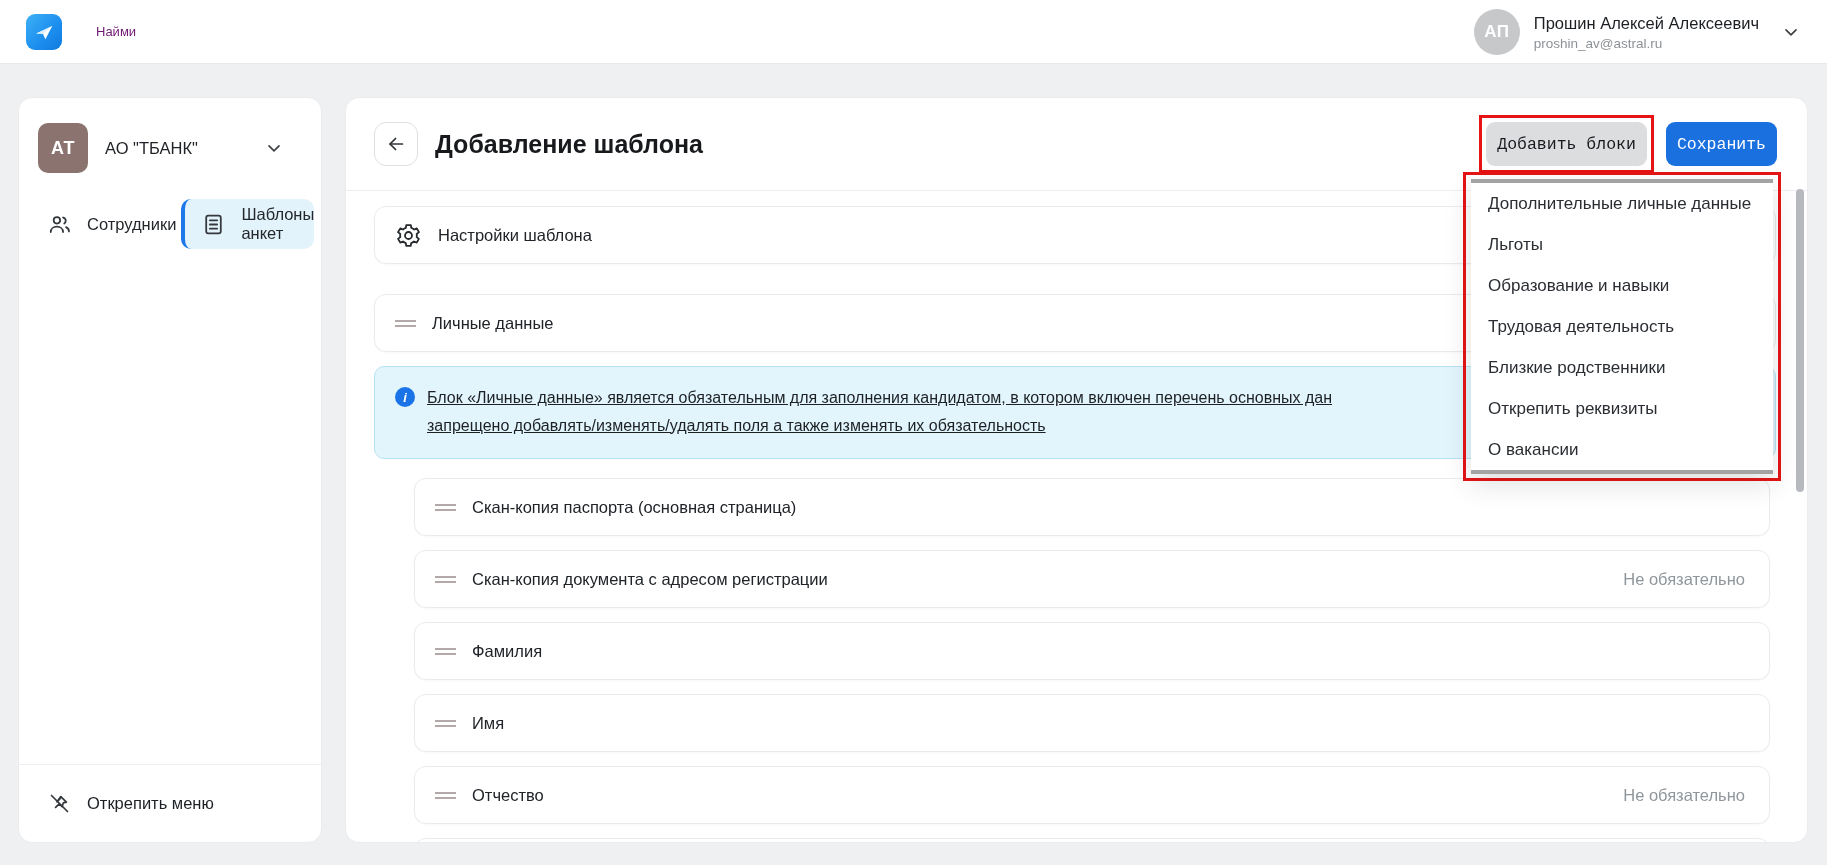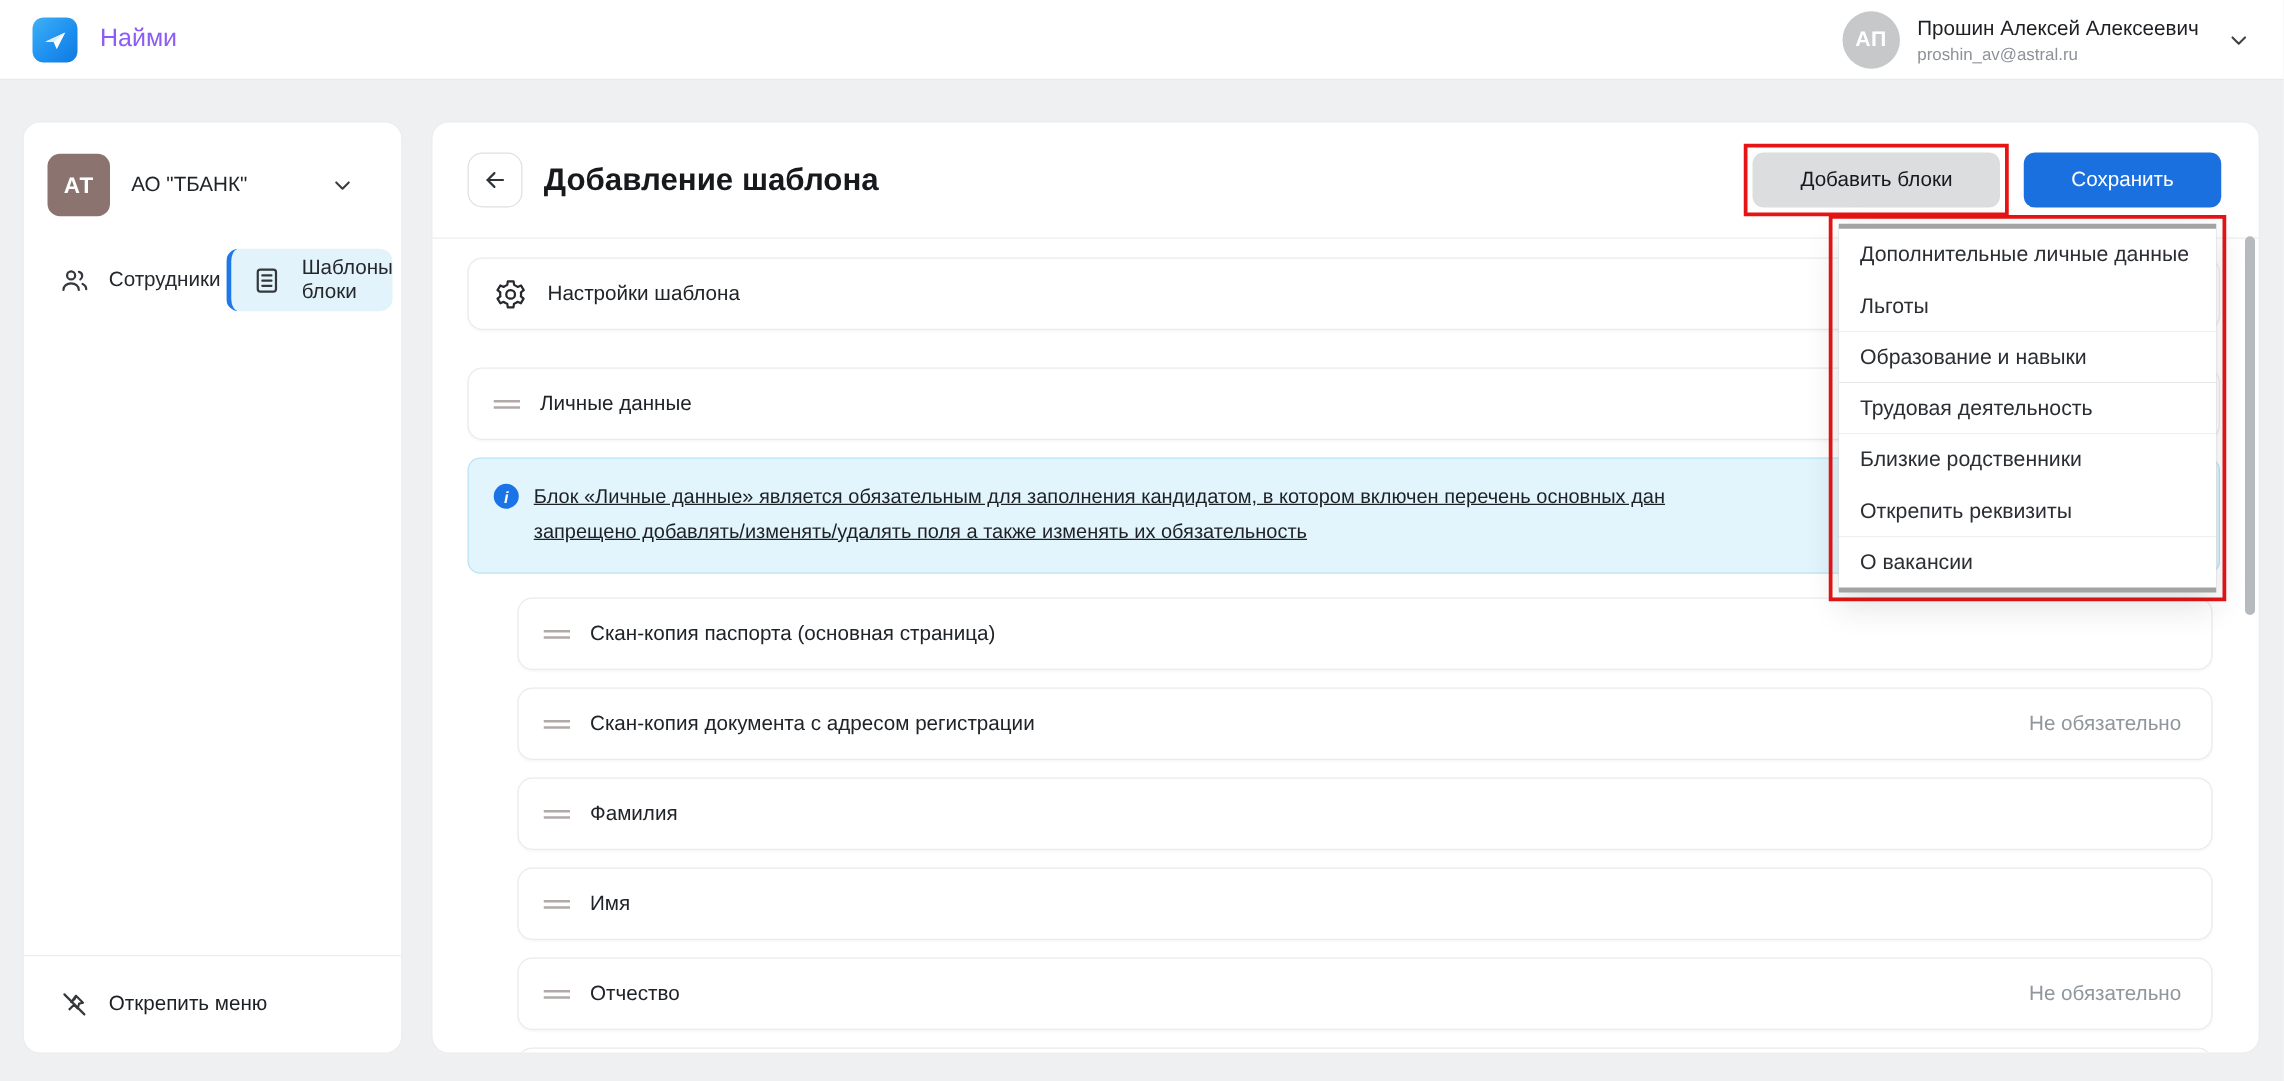--- a/index.html
+++ b/index.html
@@ -30,21 +30,21 @@
   
   .topbar{
     height:64px;background:#fff;border-bottom:1px solid #e7e9eb;
     display:flex;align-items:center;padding:0 26px;
   }
   .logo{
     width:36px;height:36px;border-radius:9px;flex:0 0 auto;
     background:linear-gradient(135deg,#3fb1f5 0%,var(--logo-blue) 55%,#0f7ae0 100%);
     display:flex;align-items:center;justify-content:center;
   }
-  .brand{font-size:20px;font-weight:500;color:#8b5cf6;margin-left:18px;}
+  .brand{font-size:13px;font-weight:500;color:#701a75;margin-left:34px;}
   .topbar-right{margin-left:auto;display:flex;align-items:center;gap:14px;cursor:pointer;}
   .user-avatar{
     width:46px;height:46px;border-radius:50%;background:var(--user-avatar-bg);
     color:#fff;font-size:17px;font-weight:600;
     display:flex;align-items:center;justify-content:center;letter-spacing:.5px;
   }
   .user-name{font-size:16.5px;color:#1c1f23;line-height:23px;}
   .user-email{font-size:13.5px;color:#8d9298;line-height:17px;}
   .chev{display:inline-flex;margin-left:8px;}
   
@@ -87,22 +87,22 @@
   }
   .back-btn{
     width:44px;height:44px;border:1px solid #dde0e3;border-radius:12px;background:#fff;
     display:flex;align-items:center;justify-content:center;cursor:pointer;flex:0 0 auto;
   }
   .page-title{font-size:25px;font-weight:700;color:#17191d;margin-left:17px;}
   .header-actions{margin-left:auto;display:flex;align-items:center;}
   .btn-annotation{display:inline-flex;border:3px solid var(--annotation-red);padding:4px;}
   .btn{
     border:none;border-radius:9px;font-size:16.5px;cursor:pointer;
-    padding:0 38px;height:44px;display:inline-flex;align-items:center;
-    font-family:Liberation Sans, sans-serif;
+    padding:0 11px;height:44px;display:inline-flex;align-items:center;
+    font-family:Liberation Mono, monospace;
   }
   .btn-gray{background:#dcdddf;color:#17191d;}
   .btn-blue{background:var(--accent-blue);color:#fff;margin-left:12px;}
   .main-body{padding:15px 31px 0 28px;flex:1;overflow:hidden;}
   .row{
     height:58px;border:1px solid var(--row-border);border-radius:12px;background:#fff;
     display:flex;align-items:center;padding:0 24px 0 20px;gap:16px;
     box-shadow:0 1px 2px rgba(20,30,40,.03);
   }
   .row-label{font-size:16.5px;color:#202429;}
@@ -198,21 +198,21 @@
 
   <div class="menu-item selected">
     <span class="mi-icon">
             <svg width="25" height="25" viewBox="0 0 24 24" fill="none" stroke="#34383c" stroke-width="1.7" stroke-linecap="round">
               <rect x="5" y="3.5" width="14" height="17" rx="2"></rect>
               <line x1="8.5" y1="8" x2="15.5" y2="8"></line>
               <line x1="8.5" y1="12" x2="15.5" y2="12"></line>
               <line x1="8.5" y1="16" x2="15.5" y2="16"></line>
             </svg>
           </span>
-    <span class="mi-label">Шаблоны блоки</span>
+    <span class="mi-label">Шаблоны анкет</span>
   </div>
 
   <div class="menu-item">
     <span class="mi-icon">
             <svg width="25" height="25" viewBox="0 0 24 24" fill="none" stroke="#34383c" stroke-width="1.7" stroke-linecap="round">
               <rect x="5" y="4.5" width="14" height="16" rx="2"></rect>
               <rect x="9" y="2.8" width="6" height="3.4" rx="1.2"></rect>
               <line x1="8.5" y1="11" x2="15.5" y2="11"></line>
               <line x1="8.5" y1="15" x2="15.5" y2="15"></line>
             </svg>

